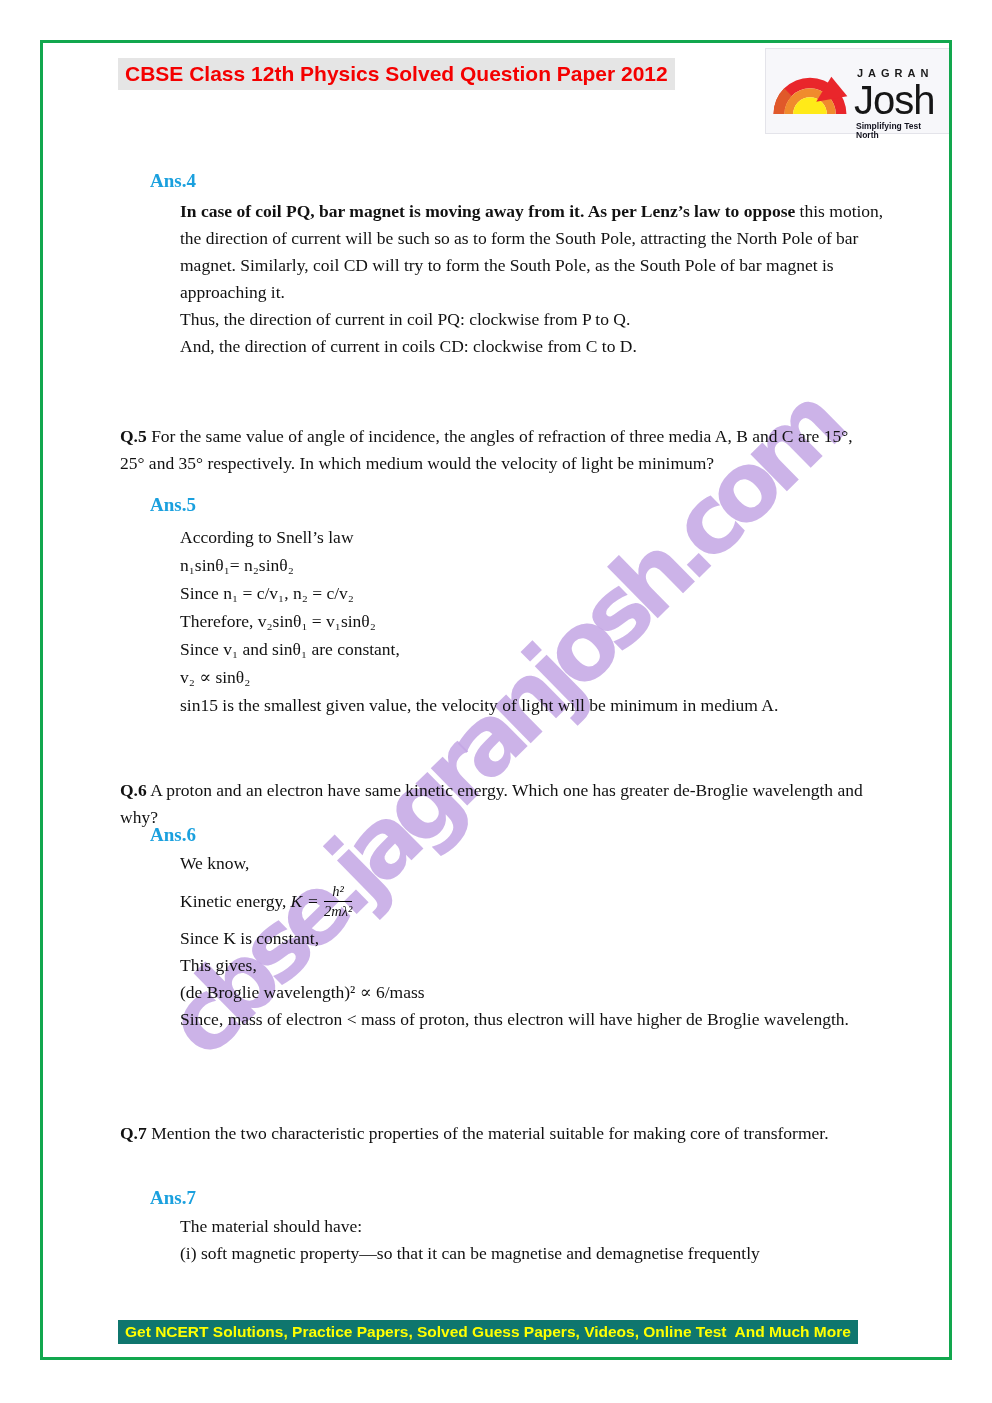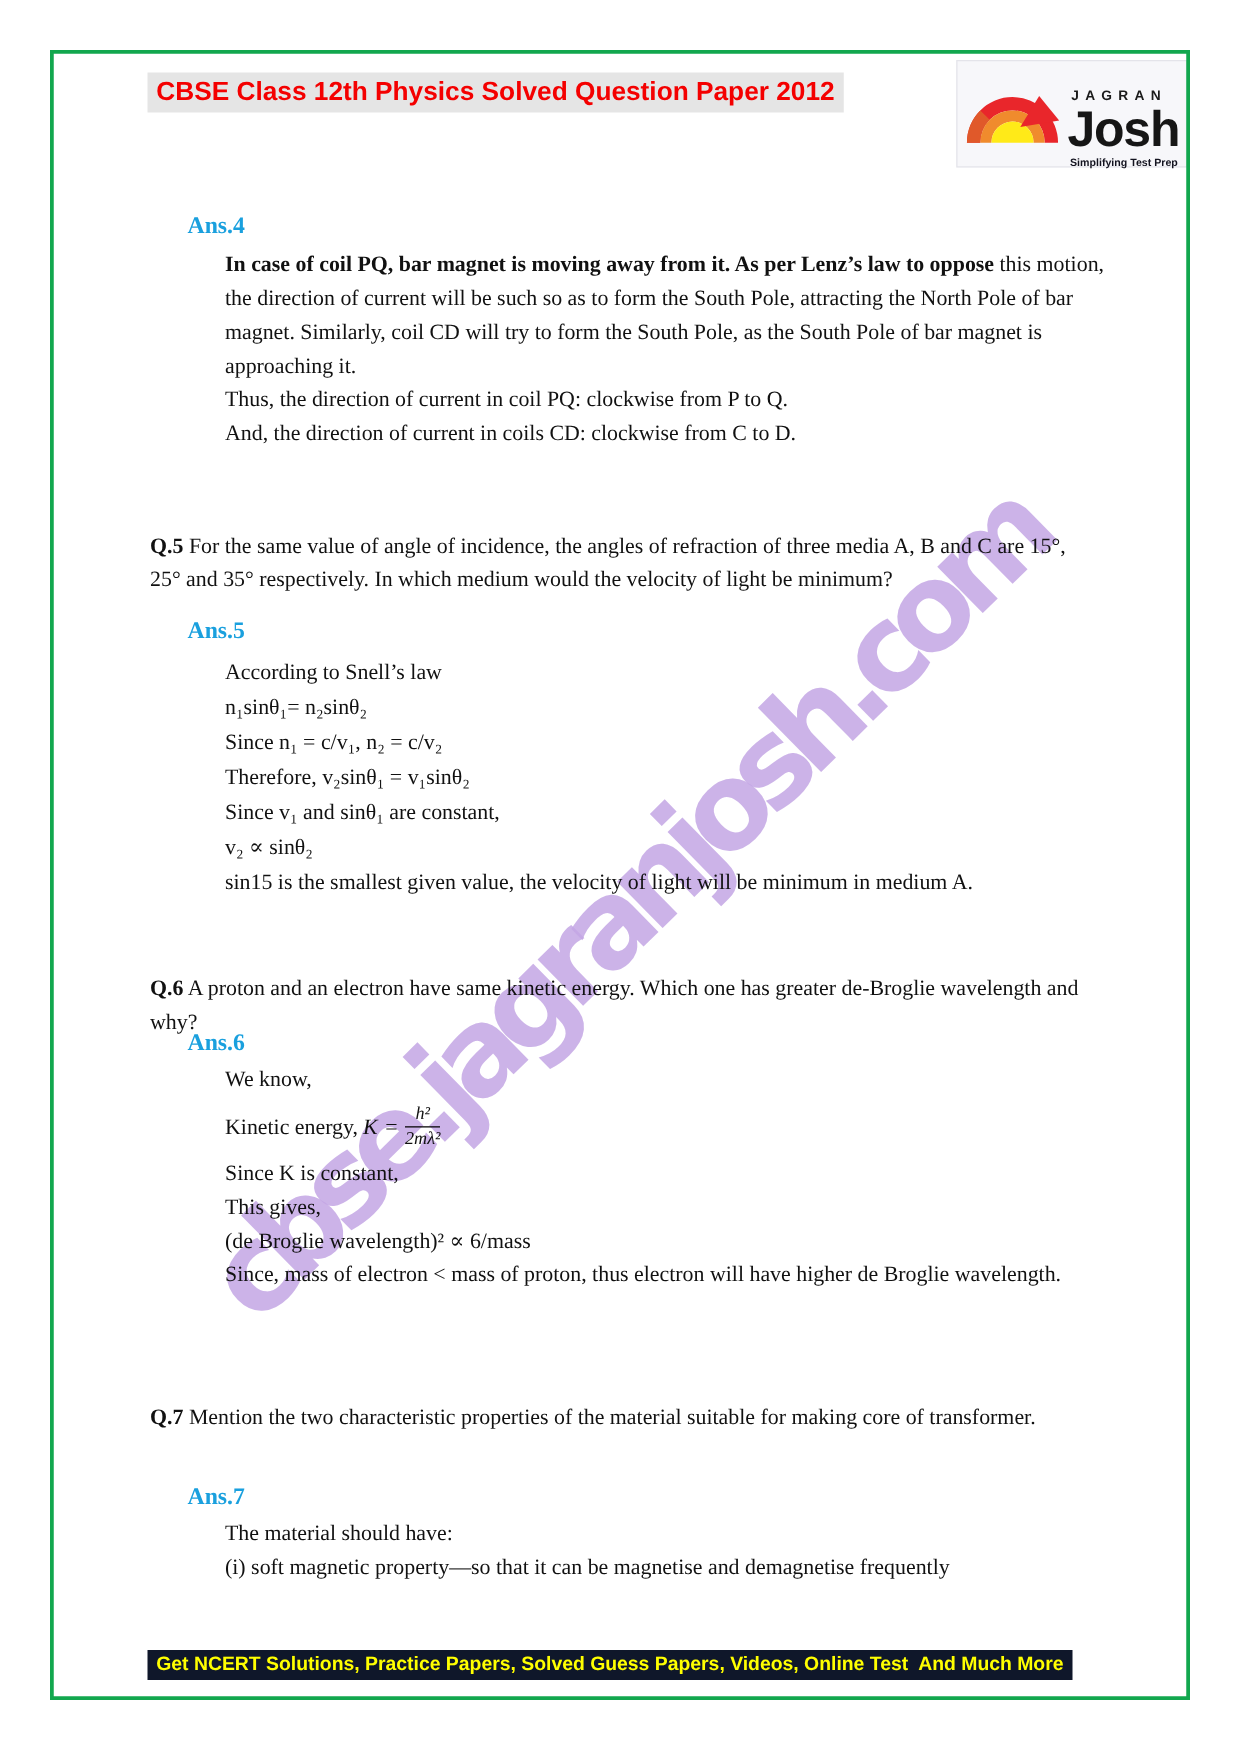--- a/index.html
+++ b/index.html
@@ -27,36 +27,36 @@
   }
   .logo{
     left:765px;top:48px;width:185px;height:86px;background:#f7f7fa;
     border:1px solid #e4e4ea;box-sizing:border-box;
     display:flex;align-items:center;gap:4px;padding:2px 4px;
     font-family:"Liberation Sans","DejaVu Sans",sans-serif;
   }
   .logo svg{flex:0 0 auto;}
   .logo-text{display:flex;flex-direction:column;align-items:flex-start;line-height:1;}
   .logo-jagran{font-size:11px;font-weight:bold;letter-spacing:5px;color:#1a1a1a;margin-left:3px;margin-top:25px;}
-  .logo-josh{font-size:40px;font-weight:bold;color:#161616;letter-spacing:-1px;margin-top:1px;}
+  .logo-josh{font-size:40px;font-weight:normal;color:#161616;letter-spacing:-1px;margin-top:1px;}
   .logo-tagline{font-size:8.5px;font-weight:bold;color:#13131f;margin-top:2px;margin-left:2px;}
   .ans-head{color:#1aa0de;font-weight:bold;font-size:19px;}
   .body-text{font-size:17.5px;line-height:27px;}
   .q-text{font-size:17.5px;line-height:27px;}
   .q-text b{font-weight:bold;}
   .ans5-lines{font-size:17.5px;line-height:28px;}
   .bold-line{font-weight:normal;}
   .formula-row{display:flex;align-items:center;height:46px;margin:1px 0;font-size:17.5px;}
   .formula-var{font-style:italic;margin-left:4px;}
   .formula-eq{margin:0 6px;}
   .frac{display:inline-block;text-align:center;font-style:italic;font-size:14.5px;line-height:1.15;vertical-align:middle;}
   .frac-num{display:block;border-bottom:1.5px solid #000;padding:0 4px 1px 4px;}
   .frac-den{display:block;padding-top:1px;}
   .footer{
-    left:118px;top:1320px;background:#0f172a;color:#ffff00;
+    left:118px;top:1320px;background:#0f766e;color:#ffff00;
     font-family:"Liberation Sans","DejaVu Sans",sans-serif;
     font-weight:bold;font-size:15.5px;padding:3px 7px;white-space:pre;
   }
 </style>
 </head>
 <body>
 
 <div class="page">
 
   <div class="frame"></div>
@@ -69,21 +69,21 @@
     <svg width="80" height="58" viewBox="0 0 90 60">
       <path d="M 4 56 A 41 41 0 0 1 86 56 L 74 56 A 29 29 0 0 0 16 56 Z" fill="#e9262b"></path>
       <path d="M 4 56 A 41 41 0 0 1 16 27 L 24.5 35.5 A 29 29 0 0 0 16 56 Z" fill="#e0592a"></path>
       <path d="M 16 56 A 29 29 0 0 1 74 56 L 64 56 A 19 19 0 0 0 26 56 Z" fill="#f08b2d"></path>
       <path d="M 26 56 A 19 19 0 0 1 64 56 Z" fill="#ffea18"></path>
       <path d="M 52 42 L 69 14 L 87 36 Z" fill="#e9262b"></path>
     </svg>
     <div class="logo-text">
       <div class="logo-jagran">JAGRAN</div>
       <div class="logo-josh">Josh</div>
-      <div class="logo-tagline">Simplifying Test Prep</div>
+      <div class="logo-tagline">Simplifying Test North</div>
     </div>
   </div>
 
   <div class="layer ans-head" style="left:150px;top:170px;">Ans.4</div>
 
   <div class="layer body-text" style="left:180px;top:198px;width:705px;">
     <p style="margin:0;"><b>In case of coil PQ, bar magnet is moving away from it. As per Lenz’s law to oppose</b><span> this motion, the direction of current will be such so as to form the South Pole, attracting the North Pole of bar magnet. Similarly, coil CD will try to form the South Pole, as the South Pole of bar magnet is approaching it.</span></p>
     <div>Thus, the direction of current in coil PQ: clockwise from P to Q.</div>
     <div>And, the direction of current in coils CD: clockwise from C to D.</div>
   </div>

